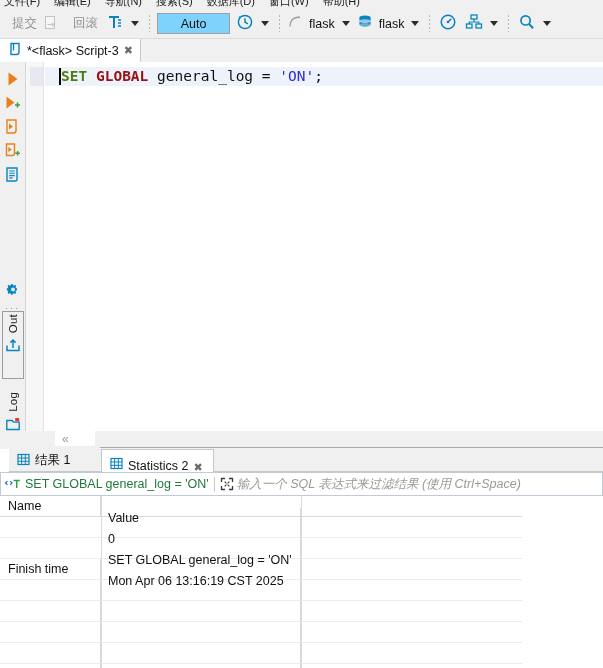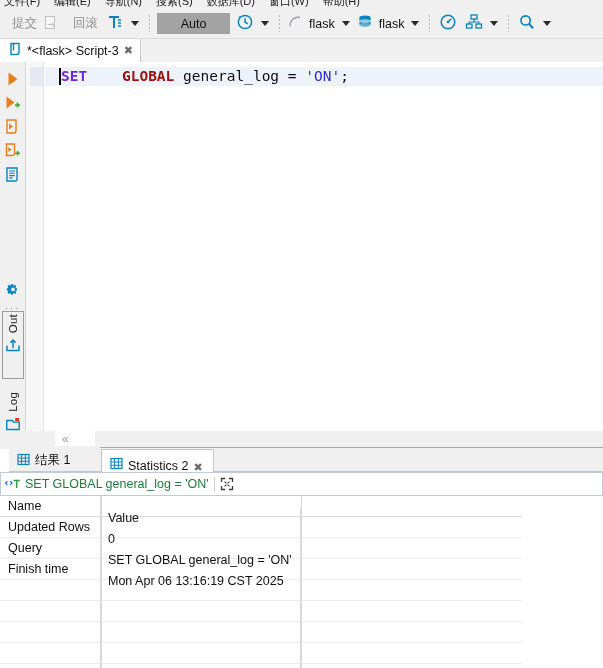--- a/index.html
+++ b/index.html
@@ -36,21 +36,21 @@
   .tlabel{font-size:12.5px;color:#111;padding:0 2px 0 3px;white-space:nowrap;}
   .sep{
     width:1px;height:17px;margin:0 5px;
     background:repeating-linear-gradient(to bottom,#b9b9ac 0 2px,transparent 2px 4px);
   }
   .caret{
     width:0;height:0;border-left:4px solid transparent;border-right:4px solid transparent;
     border-top:5px solid #2b2b2b;margin:0 5px 0 3px;
   }
   .combo{
-    width:73px;height:21px;background:#a3a3a3;border:1px solid #a0a0a0;
+    width:73px;height:21px;background:#7dd3fc;border:1px solid #a0a0a0;
     display:flex;align-items:center;justify-content:center;
     font-size:12.5px;color:#111;margin:12px 2px;box-sizing:border-box;
   }
   .dis{opacity:.45;}
 
   
   .tabbar{
     position:absolute;left:0;top:39px;width:603px;height:23px;
     background:#f0f0f0;border-bottom:1px solid #c8c8c8;
   }
@@ -94,22 +94,22 @@
     position:absolute;left:19px;top:5px;width:558px;height:19px;
     background:#eef2fb;
   }
   .gutline{position:absolute;left:4px;top:5px;width:13px;height:19px;background:#e8e8f2;}
   .caretbar{position:absolute;left:33px;top:6px;width:1.5px;height:17px;background:#000;}
   .code{
     position:absolute;left:35px;top:5px;height:19px;line-height:19px;
     font-family:"DejaVu Sans Mono","Liberation Mono",monospace;
     font-size:14.5px;white-space:pre;
   }
-  .k-set{color:#6d28d9;font-weight:bold;}
-  .k-global{color:#9b1111;font-weight:bold;margin-left:26px;}
+  .k-set{color:#4d7c0f;font-weight:bold;}
+  .k-global{color:#9b1111;font-weight:bold;}
   .k-id{color:#111;}
   .k-str{color:#2c2cd6;}
   .k-semi{color:#111;}
 
   
   .splitstrip{
     position:absolute;left:0;top:431px;width:603px;height:18px;background:#f0f0f0;
   }
   .splitnub{
     position:absolute;left:55px;top:431px;width:40px;height:15px;background:#ffffff;
@@ -422,40 +422,39 @@
       </svg>
     </span>
     <span class="fquery">SET GLOBAL general_log = 'ON'</span>
     <span class="fsep"></span>
     <span style="display:flex;align-items:center;">
       <svg width="14" height="14" viewBox="0 0 14 14">
         <path d="M1.5 5V1.5H5M9 1.5h3.5V5M12.5 9v3.5H9M5 12.5H1.5V9" fill="none" stroke="#3b3b3b" stroke-width="1.3"></path>
         <path d="M4.6 4.6l1.8 1.8M9.4 4.6L7.6 6.4M9.4 9.4L7.6 7.6M4.6 9.4l1.8-1.8" stroke="#3b3b3b" stroke-width="1.1"></path>
       </svg>
     </span>
+    <span class="fph">输入一个 SQL 表达式来过滤结果 (使用 Ctrl+Space)</span>
   </div>
 
   <div class="grid">
     <div class="vline2"></div>
     <div class="vline"></div>
 
     <div class="grow hdr">
       <div class="cell-n">Name</div>
       <div class="cell-v">Value</div>
       <div class="cell-r"></div>
     </div>
 
     <div class="grow">
-      <div class="cell-n">Updated Rows</div>
       <div class="cell-v">0</div>
       <div class="cell-r"></div>
     </div>
 
     <div class="grow">
-      <div class="cell-n">Query</div>
       <div class="cell-v">SET GLOBAL general_log = 'ON'</div>
       <div class="cell-r"></div>
     </div>
 
     <div class="grow">
       <div class="cell-n">Finish time</div>
       <div class="cell-v">Mon Apr 06 13:16:19 CST 2025</div>
       <div class="cell-r"></div>
     </div>
 

